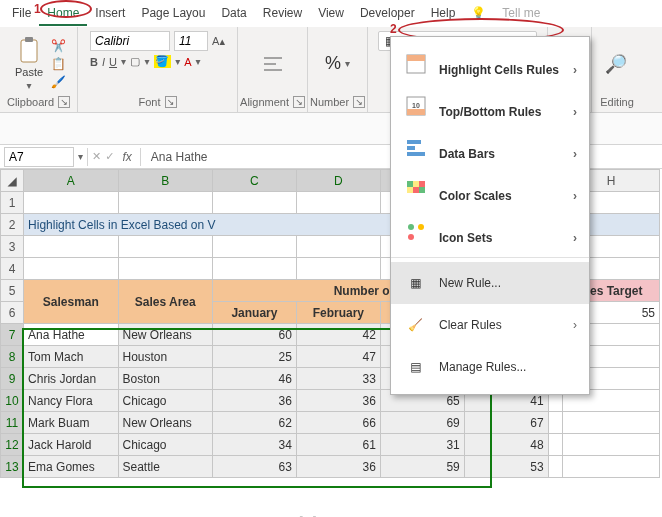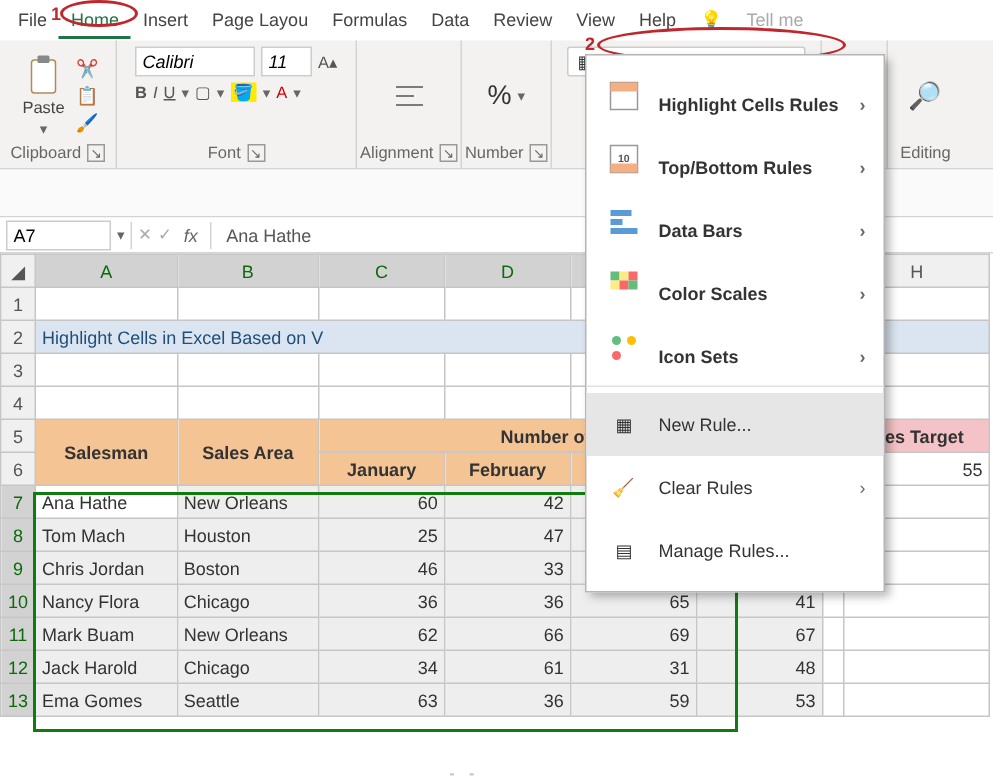--- a/index.html
+++ b/index.html
@@ -72,24 +72,24 @@
 <div class="ann" style="left:398px;top:18px;width:166px;height:24px;"></div>
 <div class="ann-num" style="left:390px;top:22px;">2</div>
 <div class="ann" style="left:428px;top:300px;width:100px;height:22px;"></div>
 <div class="ann-num" style="left:532px;top:304px;">3</div>
 
 <div class="tabs">
   <div class="tab">File</div>
   <div class="tab" style="border-bottom:2px solid #217346;color:#217346;">Home</div>
   <div class="tab">Insert</div>
   <div class="tab">Page Layou</div>
-  <div class="tab">Formulas</div>
   <div class="tab">Data</div>
   <div class="tab">Review</div>
   <div class="tab">View</div>
+  <div class="tab">Developer</div>
   <div class="tab">Help</div>
   <div class="tab light">💡</div>
   <div class="tab light">Tell me</div>
 </div>
 
 <div class="ribbon">
   <div class="group" style="width:78px;">
     <div class="tools">
       <div class="btn">
         <span class="icon">

